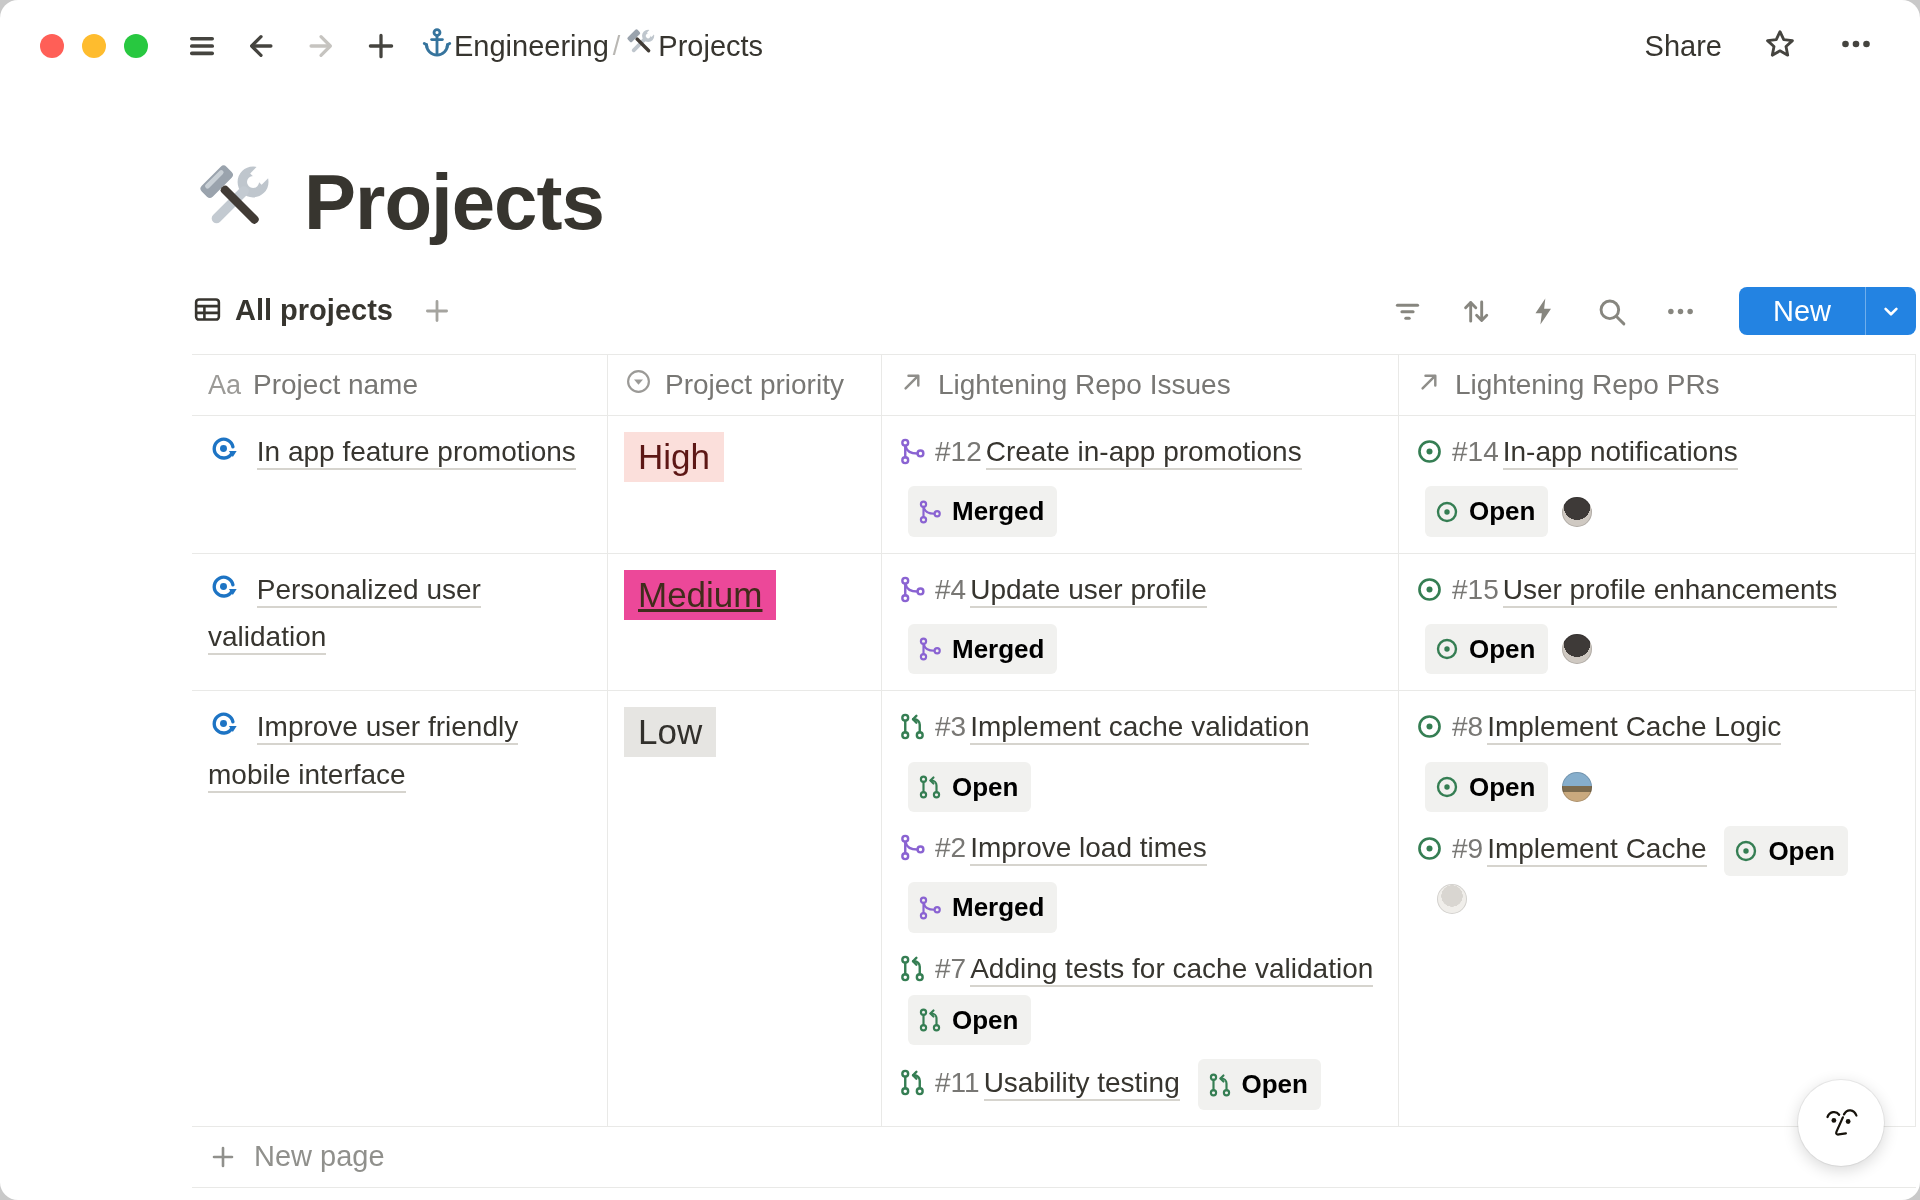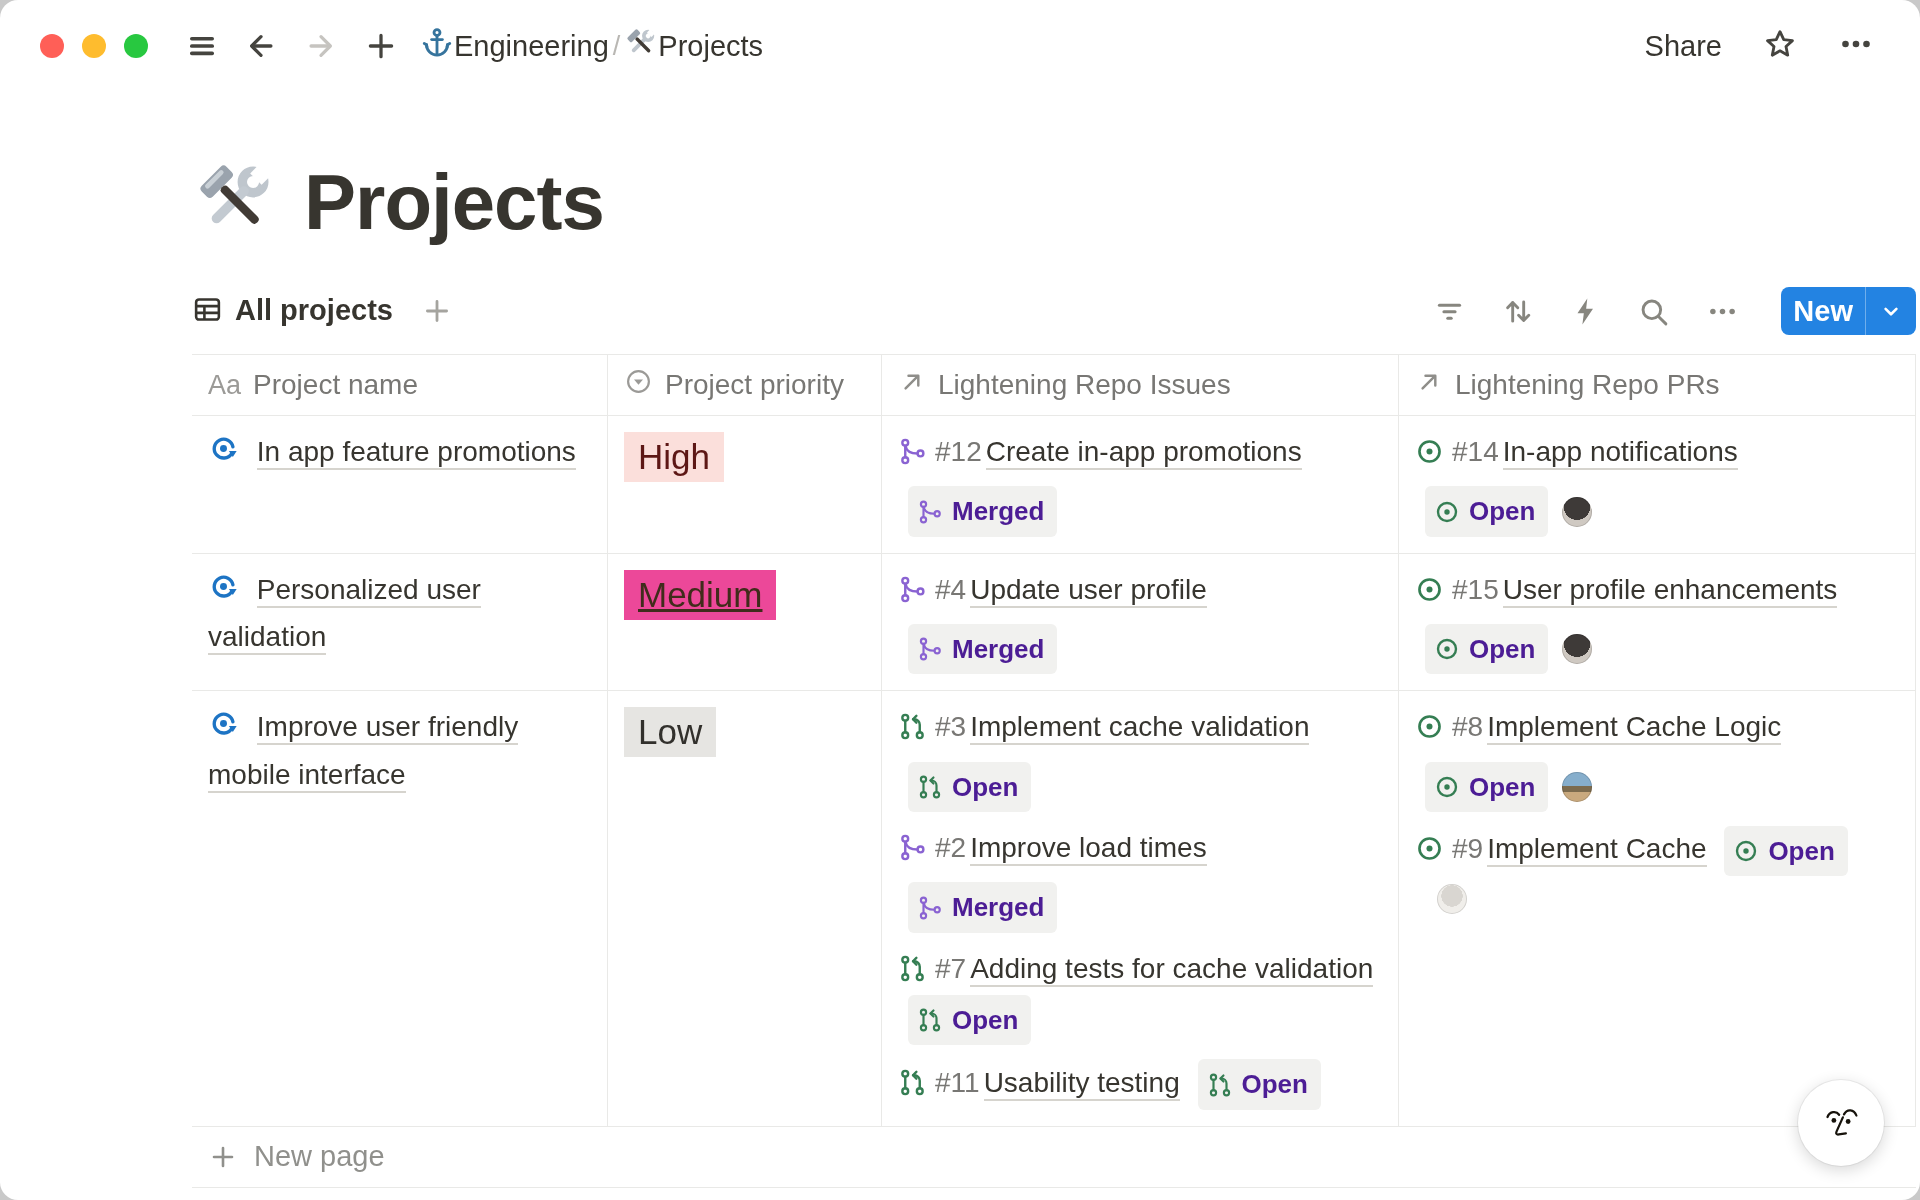--- a/index.html
+++ b/index.html
@@ -31,35 +31,35 @@
   .pagehead .ptitle{font-size:78px;font-weight:700;letter-spacing:-1px;color:#37352F;}
   
   .viewbar{display:flex;align-items:center;margin-top:30px;height:54px;}
   .viewtab{display:flex;align-items:flex-start;gap:12px;}
   .viewtab .vlabel{font-size:29px;font-weight:700;color:#37352F;}
   .addview{margin-left:28px;color:#A5A49F;display:flex;}
   .vb-right{margin-left:auto;display:flex;align-items:center;gap:36px;}
   .vb-right .tool{display:flex;color:#87867F;}
   .newbtn{display:flex;align-items:stretch;height:48px;border-radius:8px;overflow:hidden;
     background:#2383E2;color:#fff;margin-left:6px;cursor:pointer;}
-  .newbtn .nlabel{display:flex;align-items:center;padding:0 12px;font-size:29px;font-weight:700;}
+  .newbtn .nlabel{display:flex;align-items:center;padding:0 34px;font-size:29px;font-weight:400;}
   .newbtn .ndrop{display:flex;align-items:center;padding:0 12px;border-left:1px solid rgba(255,255,255,.35);}
   
   .tbl{margin-top:16px;}
   .trow{display:grid;grid-template-columns:416px 274px 517px 517px;border-bottom:1px solid #E9E9E7;}
   .thead{border-top:1px solid #E9E9E7;}
   .tcell{border-right:1px solid #E9E9E7;padding:14px 16px 16px 16px;font-size:28px;}
   .thead .tcell{display:flex;align-items:center;gap:12px;color:#787774;padding:0 16px;height:60px;font-size:28px;}
   .aa{color:#9B9A97;font-size:27px;}
   .r1{min-height:109px;} .r2{min-height:112px;} .r3{min-height:358px;}
   .namecell{line-height:1.55;}
   .namecell .picon{vertical-align:-4px;margin-right:10px;}
   .plink{font-weight:500;color:#37352F;border-bottom:2px solid #D6D4CE;padding-bottom:1px;}
   .chip{display:inline-flex;align-items:center;gap:9px;background:#F1F1EF;border-radius:6px;
-    padding:5px 13px 5px 9px;font-size:26px;font-weight:700;color:#4c1d95;white-space:nowrap;vertical-align:-6px;}
+    padding:5px 13px 5px 9px;font-size:26px;font-weight:700;color:#000000;white-space:nowrap;vertical-align:-6px;}
   .prio{display:inline-block;border-radius:0;padding:5px 14px;font-size:35px;margin-top:2px;}
   .prio.red{background:#FBDFDB;color:#5D1715;}
   .prio.yellow{background:#ec4899;color:#402C1B;text-decoration:underline;}
   .prio.gray{background:#E6E5E2;color:#32302C;}
   .entry{line-height:1.55;margin-bottom:14px;}
   .entry:last-child{margin-bottom:0;}
   .entry .gicon{vertical-align:-5px;margin-right:8px;}
   .num{color:#787774;font-weight:400;margin-right:4px;}
   .chipline{display:flex;align-items:center;gap:14px;margin:8px 0 0 10px;}
   .inlinechip{margin-left:10px;}

